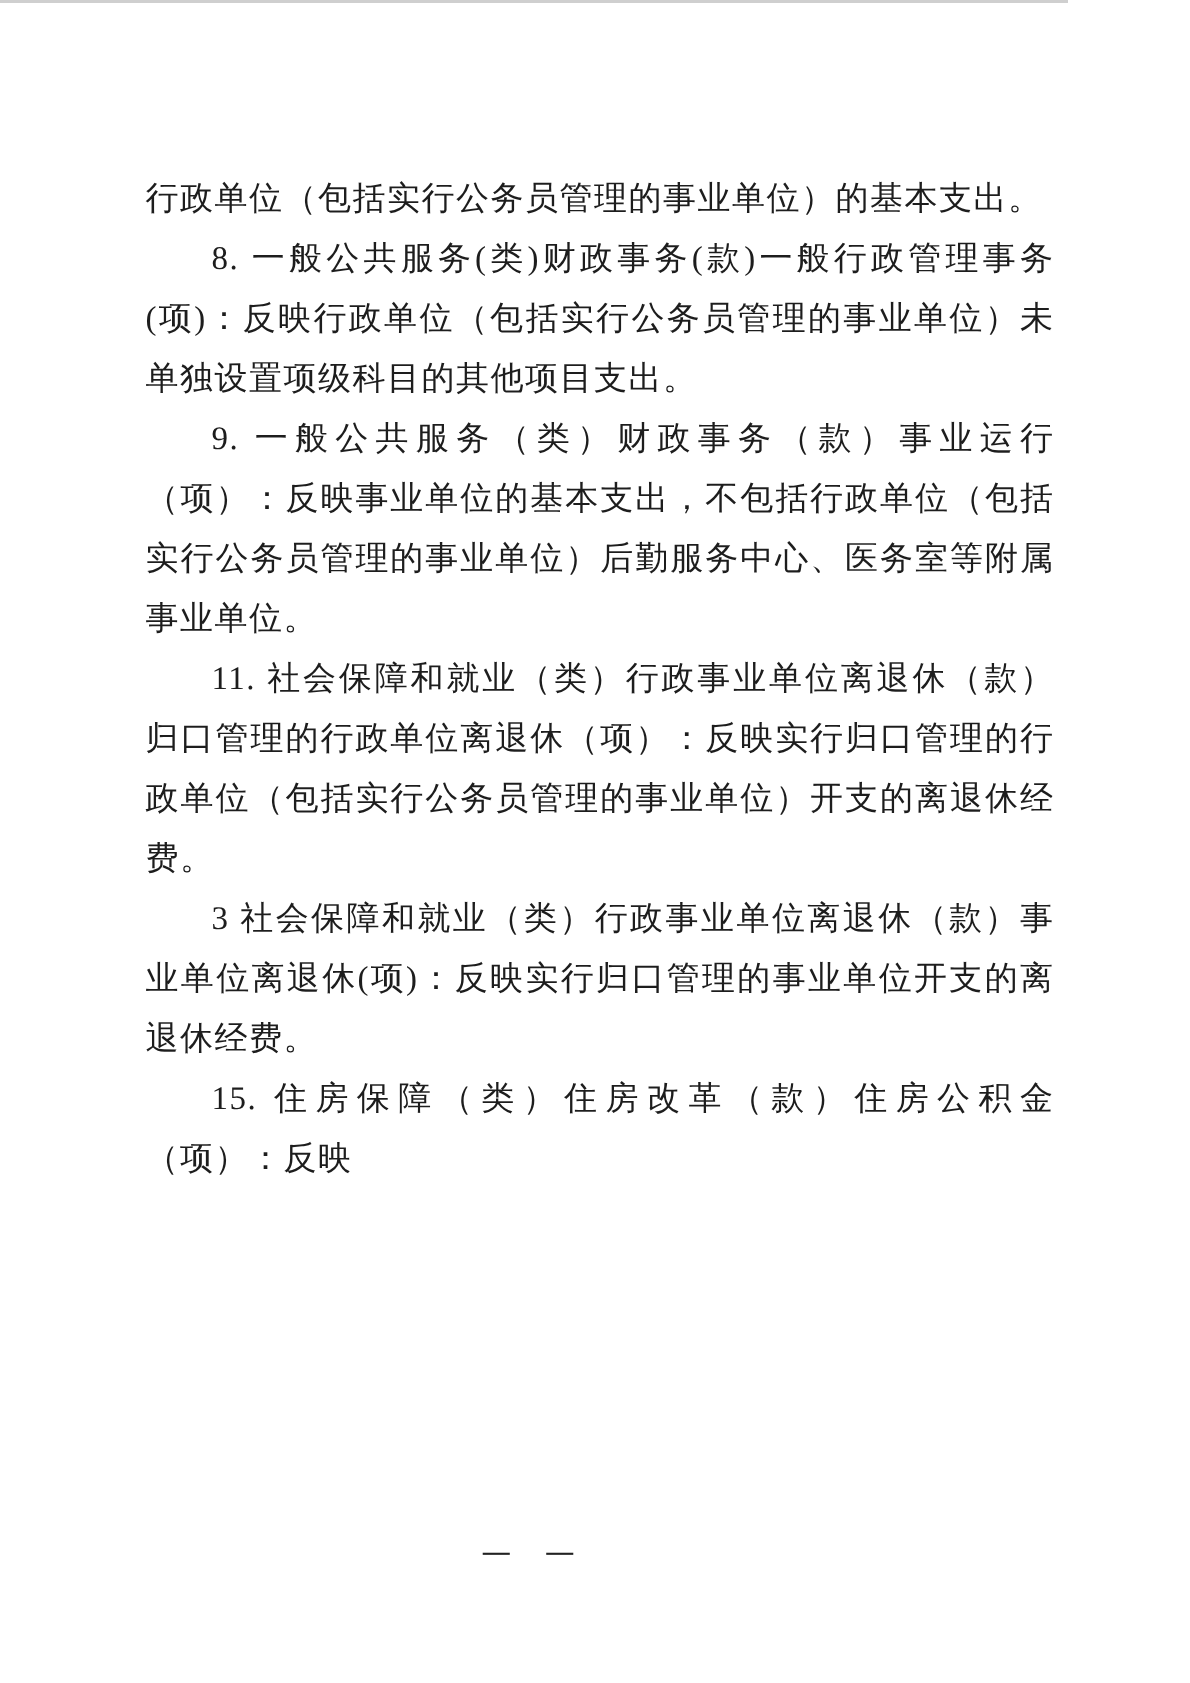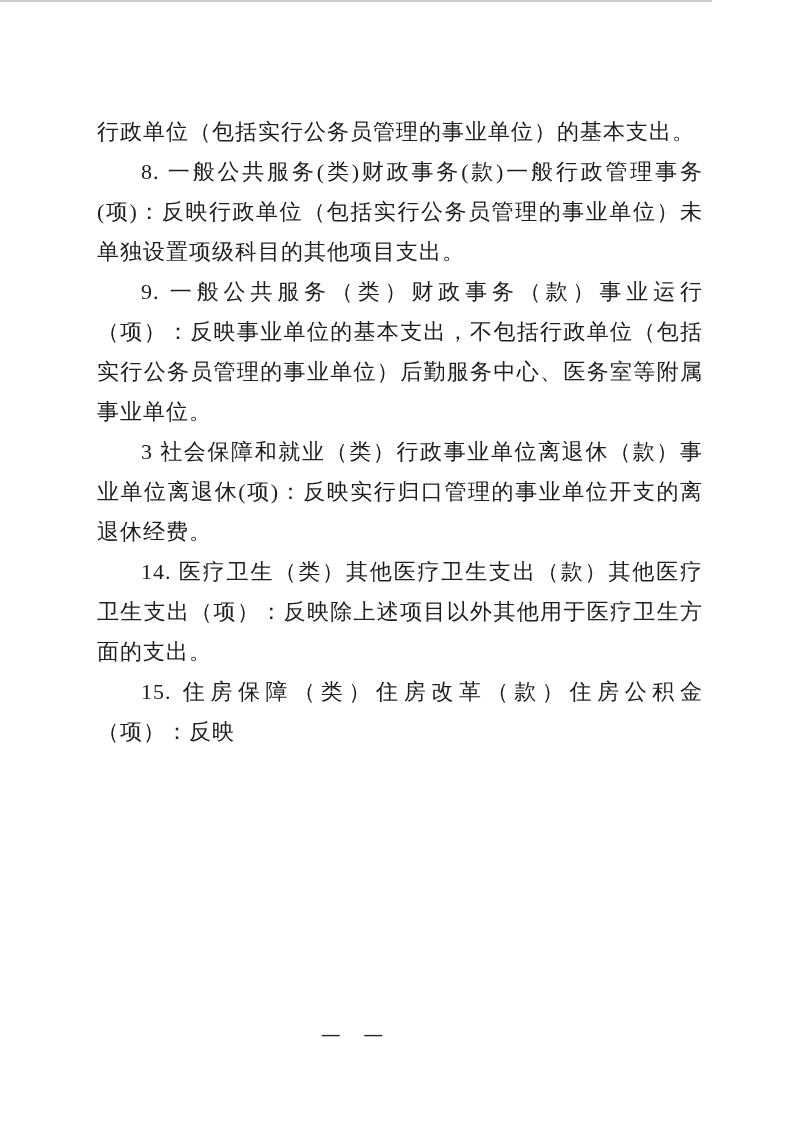--- a/index.html
+++ b/index.html
@@ -56,19 +56,19 @@
 </head>
 <body>
 
 <div class="page">
   <div class="scan-edge"></div>
 
   <div class="content" id="paragraphs-container">
       <p class="para">行政单位（包括实行公务员管理的事业单位）的基本支出。</p>
       <p class="para indent">8. 一般公共服务(类)财政事务(款)一般行政管理事务(项)：反映行政单位（包括实行公务员管理的事业单位）未单独设置项级科目的其他项目支出。</p>
       <p class="para indent">9. 一般公共服务（类）财政事务（款）事业运行（项）：反映事业单位的基本支出，不包括行政单位（包括实行公务员管理的事业单位）后勤服务中心、医务室等附属事业单位。</p>
+      <p class="para indent">11. 社会保障和就业（类）行政事业单位离退休（款）归口管理的行政单位离退休（项）：反映实行归口管理的行政单位（包括实行公务员管理的事业单位）开支的离退休经费。</p>
       <p class="para indent">3 社会保障和就业（类）行政事业单位离退休（款）事业单位离退休(项)：反映实行归口管理的事业单位开支的离退休经费。</p>
-      <p class="para indent">14. 医疗卫生（类）其他医疗卫生支出（款）其他医疗卫生支出（项）：反映除上述项目以外其他用于医疗卫生方面的支出。</p>
       <p class="para indent">15. 住房保障（类）住房改革（款）住房公积金（项）：反映</p>
     </div>
 
   <div class="footer">— —</div>
 </div>
 
 </body></html>

